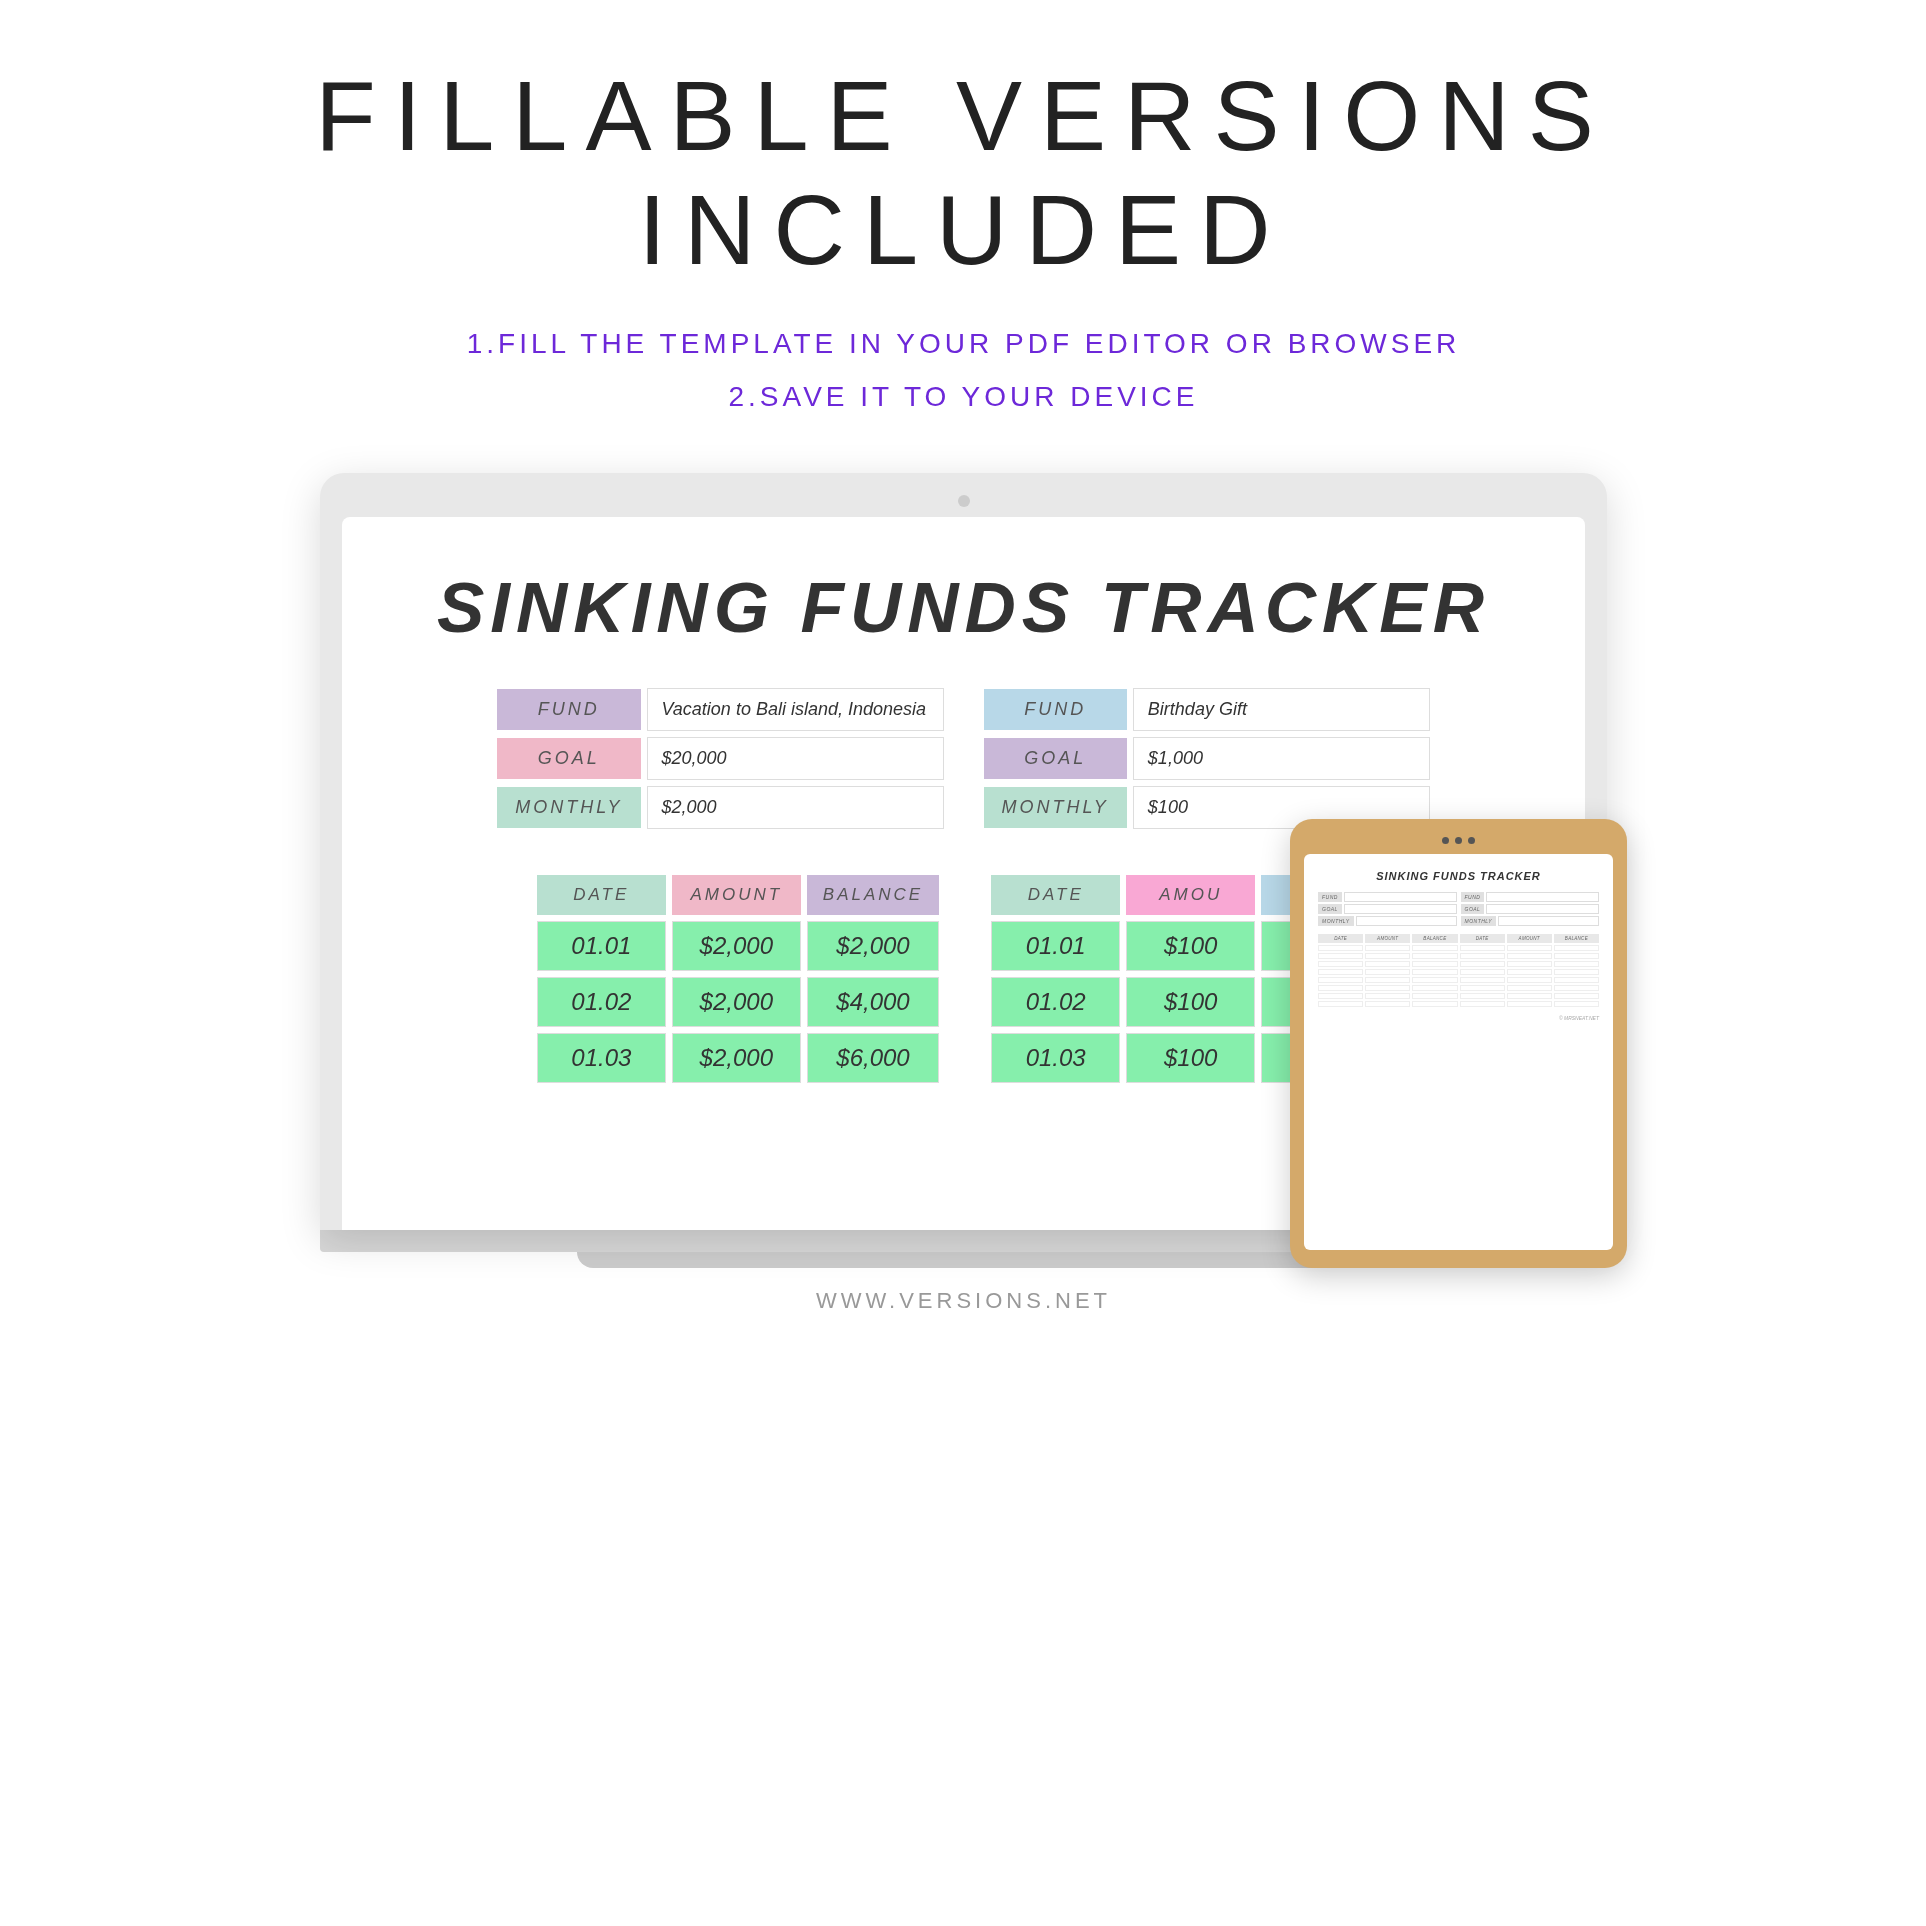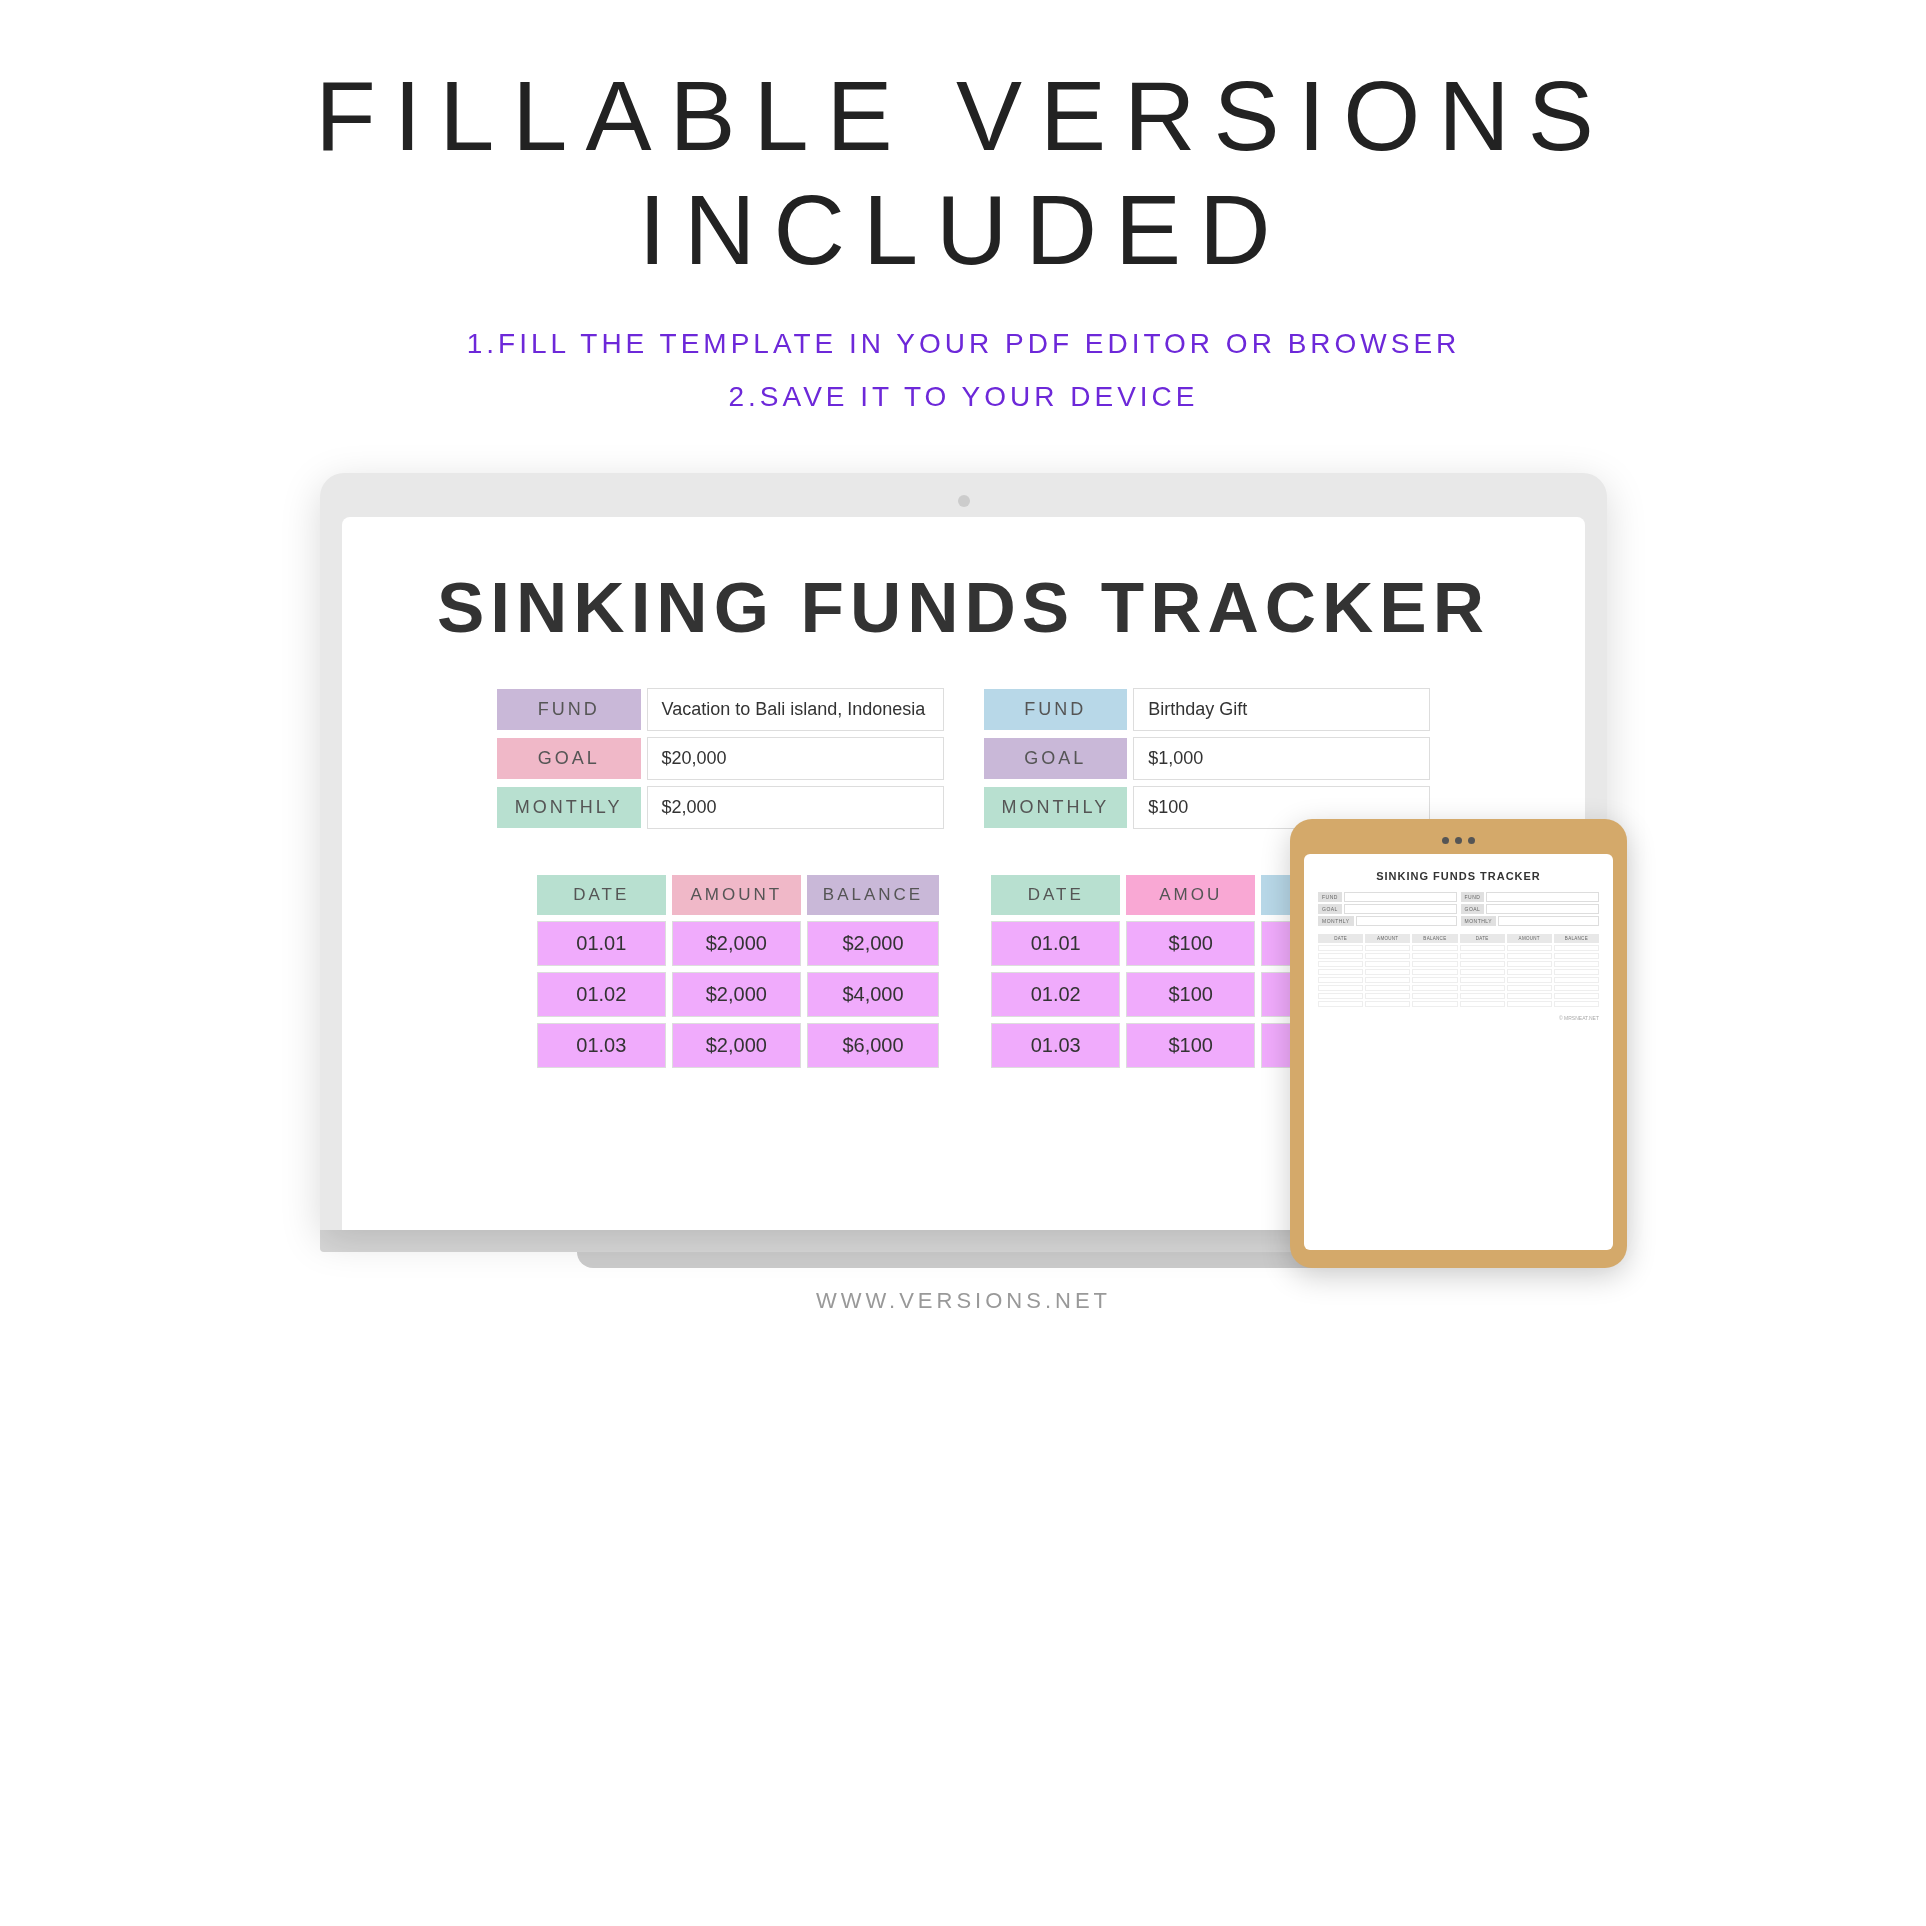--- a/index.html
+++ b/index.html
@@ -43,20 +43,21 @@
     }
 
     
     .device-section {
       width: 100%;
       display: flex;
       align-items: center;
       justify-content: center;
       position: relative;
       margin-top: 30px;
+      font-style: italic;
     }
 
     .laptop-wrapper {
       position: relative;
       width: 1287px;
     }
 
     
     .laptop-frame {
       background: #e8e8e8;
@@ -173,24 +174,24 @@
     .th-date { background: #b8e0d0; }
     .th-amount { background: #f0b8c8; }
     .th-balance { background: #c9b8d8; }
     .th-date2 { background: #b8e0d0; }
     .th-amount2 { background: #f9a8d4; margin-left: 17px; }
     .th-balance2 { background: #b8d8e8; }
 
     .trans-table td {
       border: 1px solid #ddd;
       padding: 10px 16px;
-      font-size: 20px;
+      font-size: 24px;
       text-align: center;
       color: #333;
-      background: #f0abfc;
+      background: #86efac;
       min-width: 129px;
     }
 
     
     .tablet-wrapper {
       position: absolute;
       right: -20px;
       bottom: 0;
       width: 337px;
       z-index: 10;

